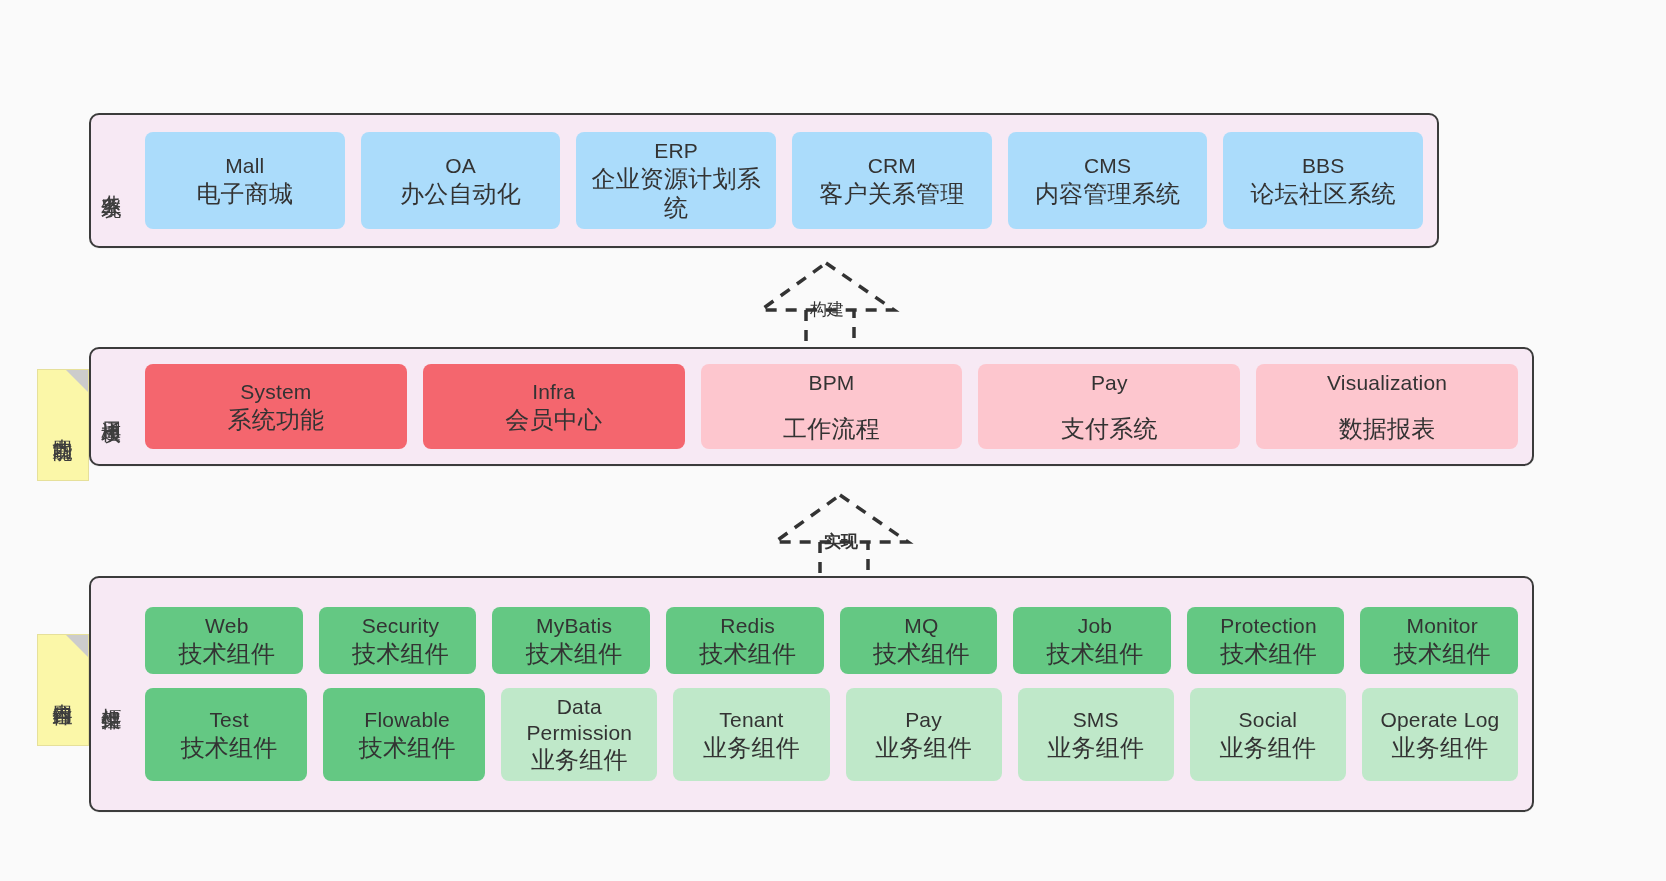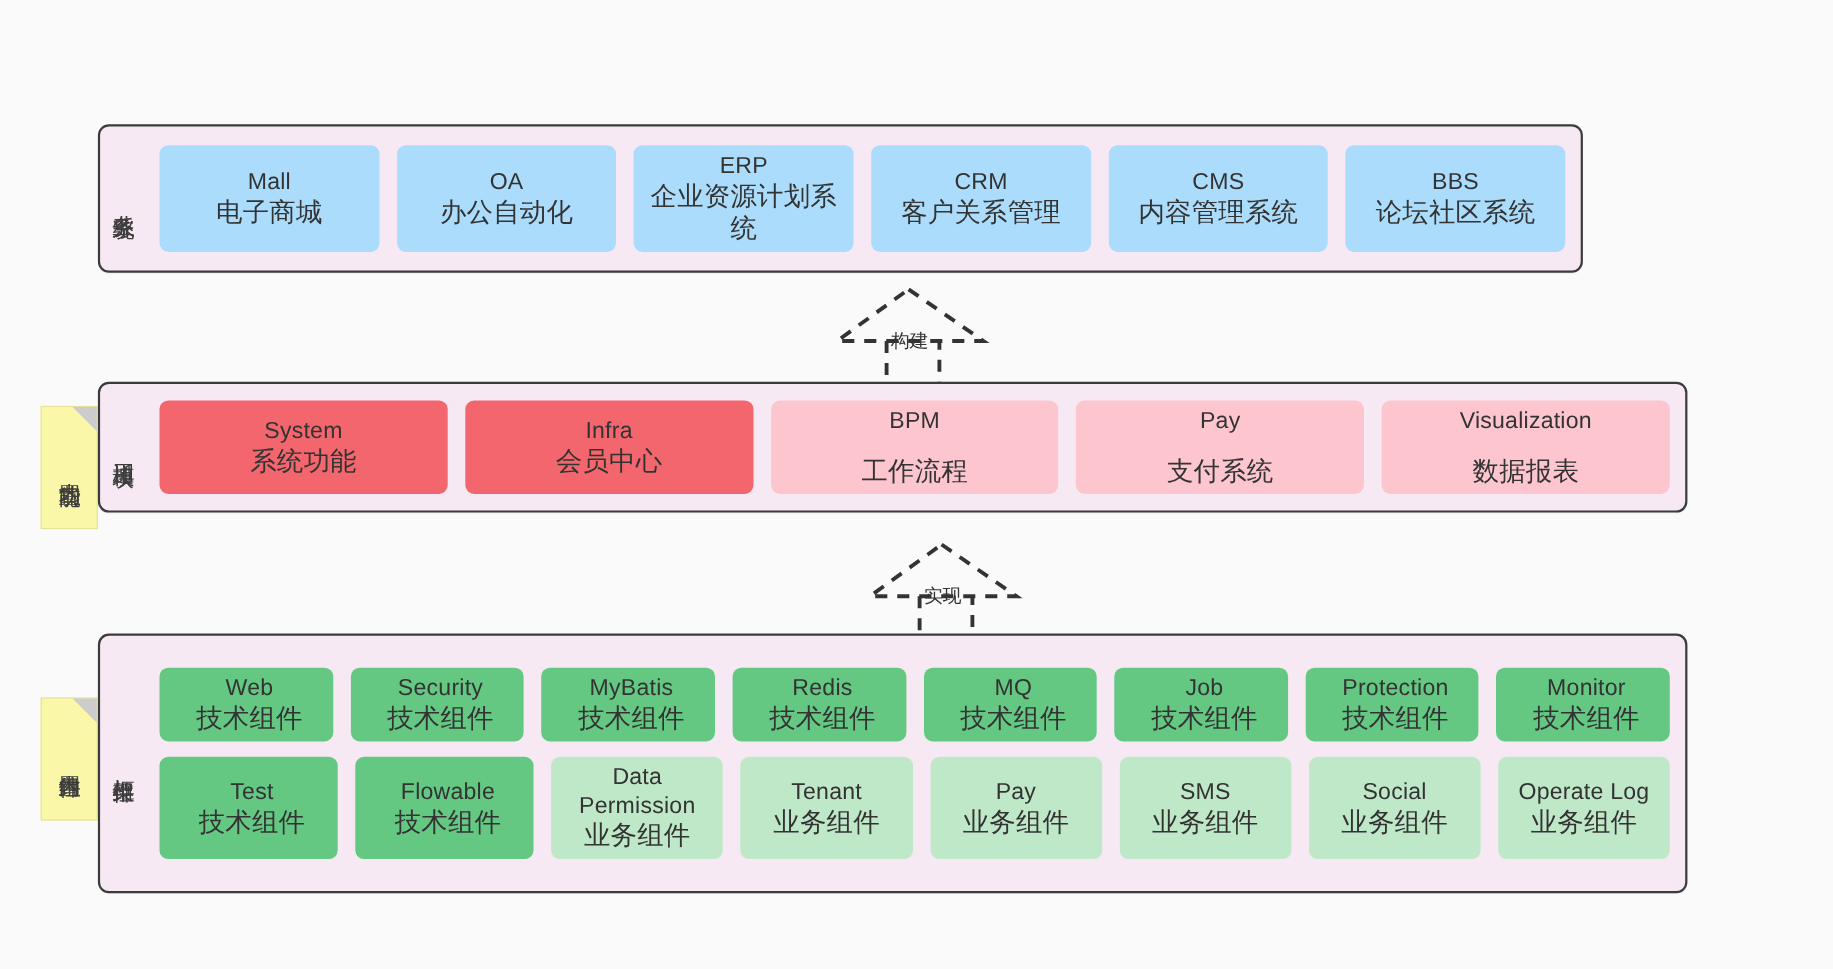--- a/index.html
+++ b/index.html
@@ -215,21 +215,21 @@
           <span class="sub">支付系统</span>
         </div>
         <div class="node pink">
           <span class="title">Visualization</span>
           <span class="sub">数据报表</span>
         </div>
       </div>
     </div>
   </div>
 
-  <div class="connector" id="connector-implement" style="left:786px; top:490px; width:150px; height:95px;">
+  <div class="connector" id="connector-implement" style="left:770px; top:490px; width:150px; height:95px;font-weight:bold;">
     <svg width="150" height="95" viewBox="0 0 150 95" aria-hidden="true">
       <path d="M 70 5 L 138 52 L 5 52 Z" fill="none" stroke="#333333" stroke-width="3.5" stroke-dasharray="11,9" stroke-linecap="butt"></path>
       <path d="M 50 52 L 50 92 L 98 92 L 98 52" fill="none" stroke="#333333" stroke-width="3.5" stroke-dasharray="11,9"></path>
     </svg>
     <span class="connector-label" style="left:54px; top:40px;">实现</span>
   </div>
 
   <div class="sticky" id="sticky-builtin-component" style="left:37px; top:634px; width:52px; height:112px;">
     <span>内置组件</span>
   </div>

